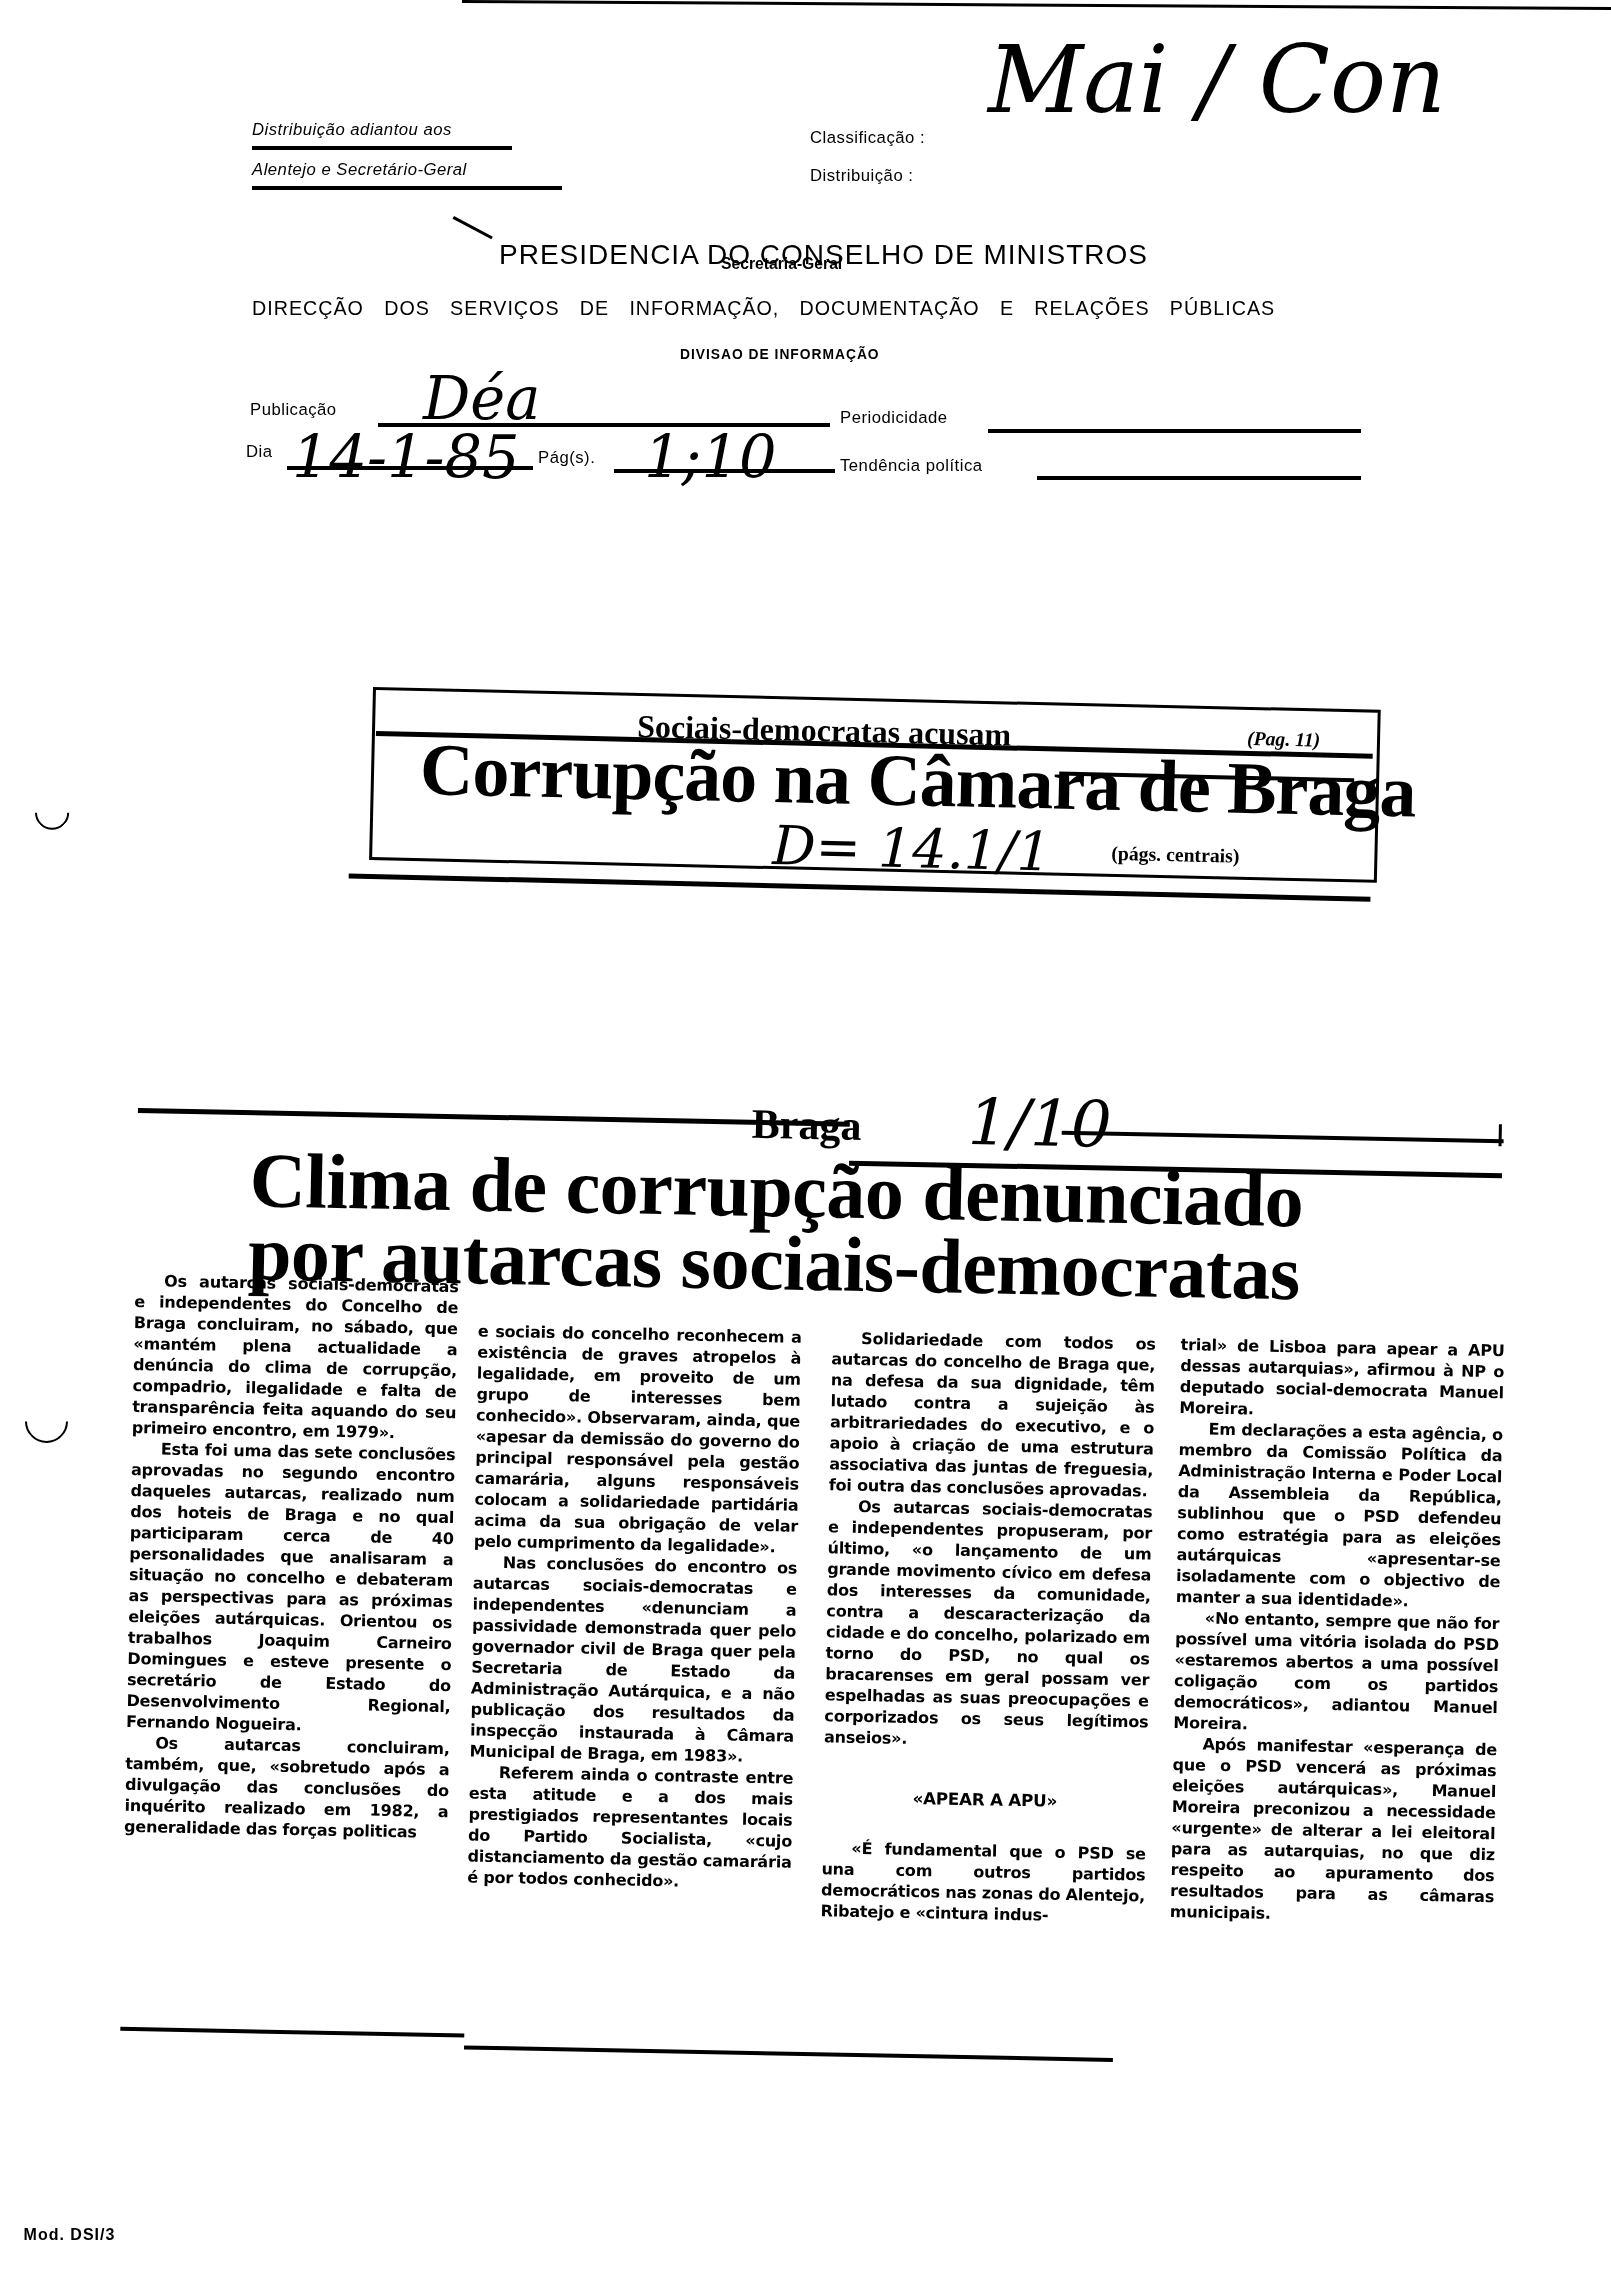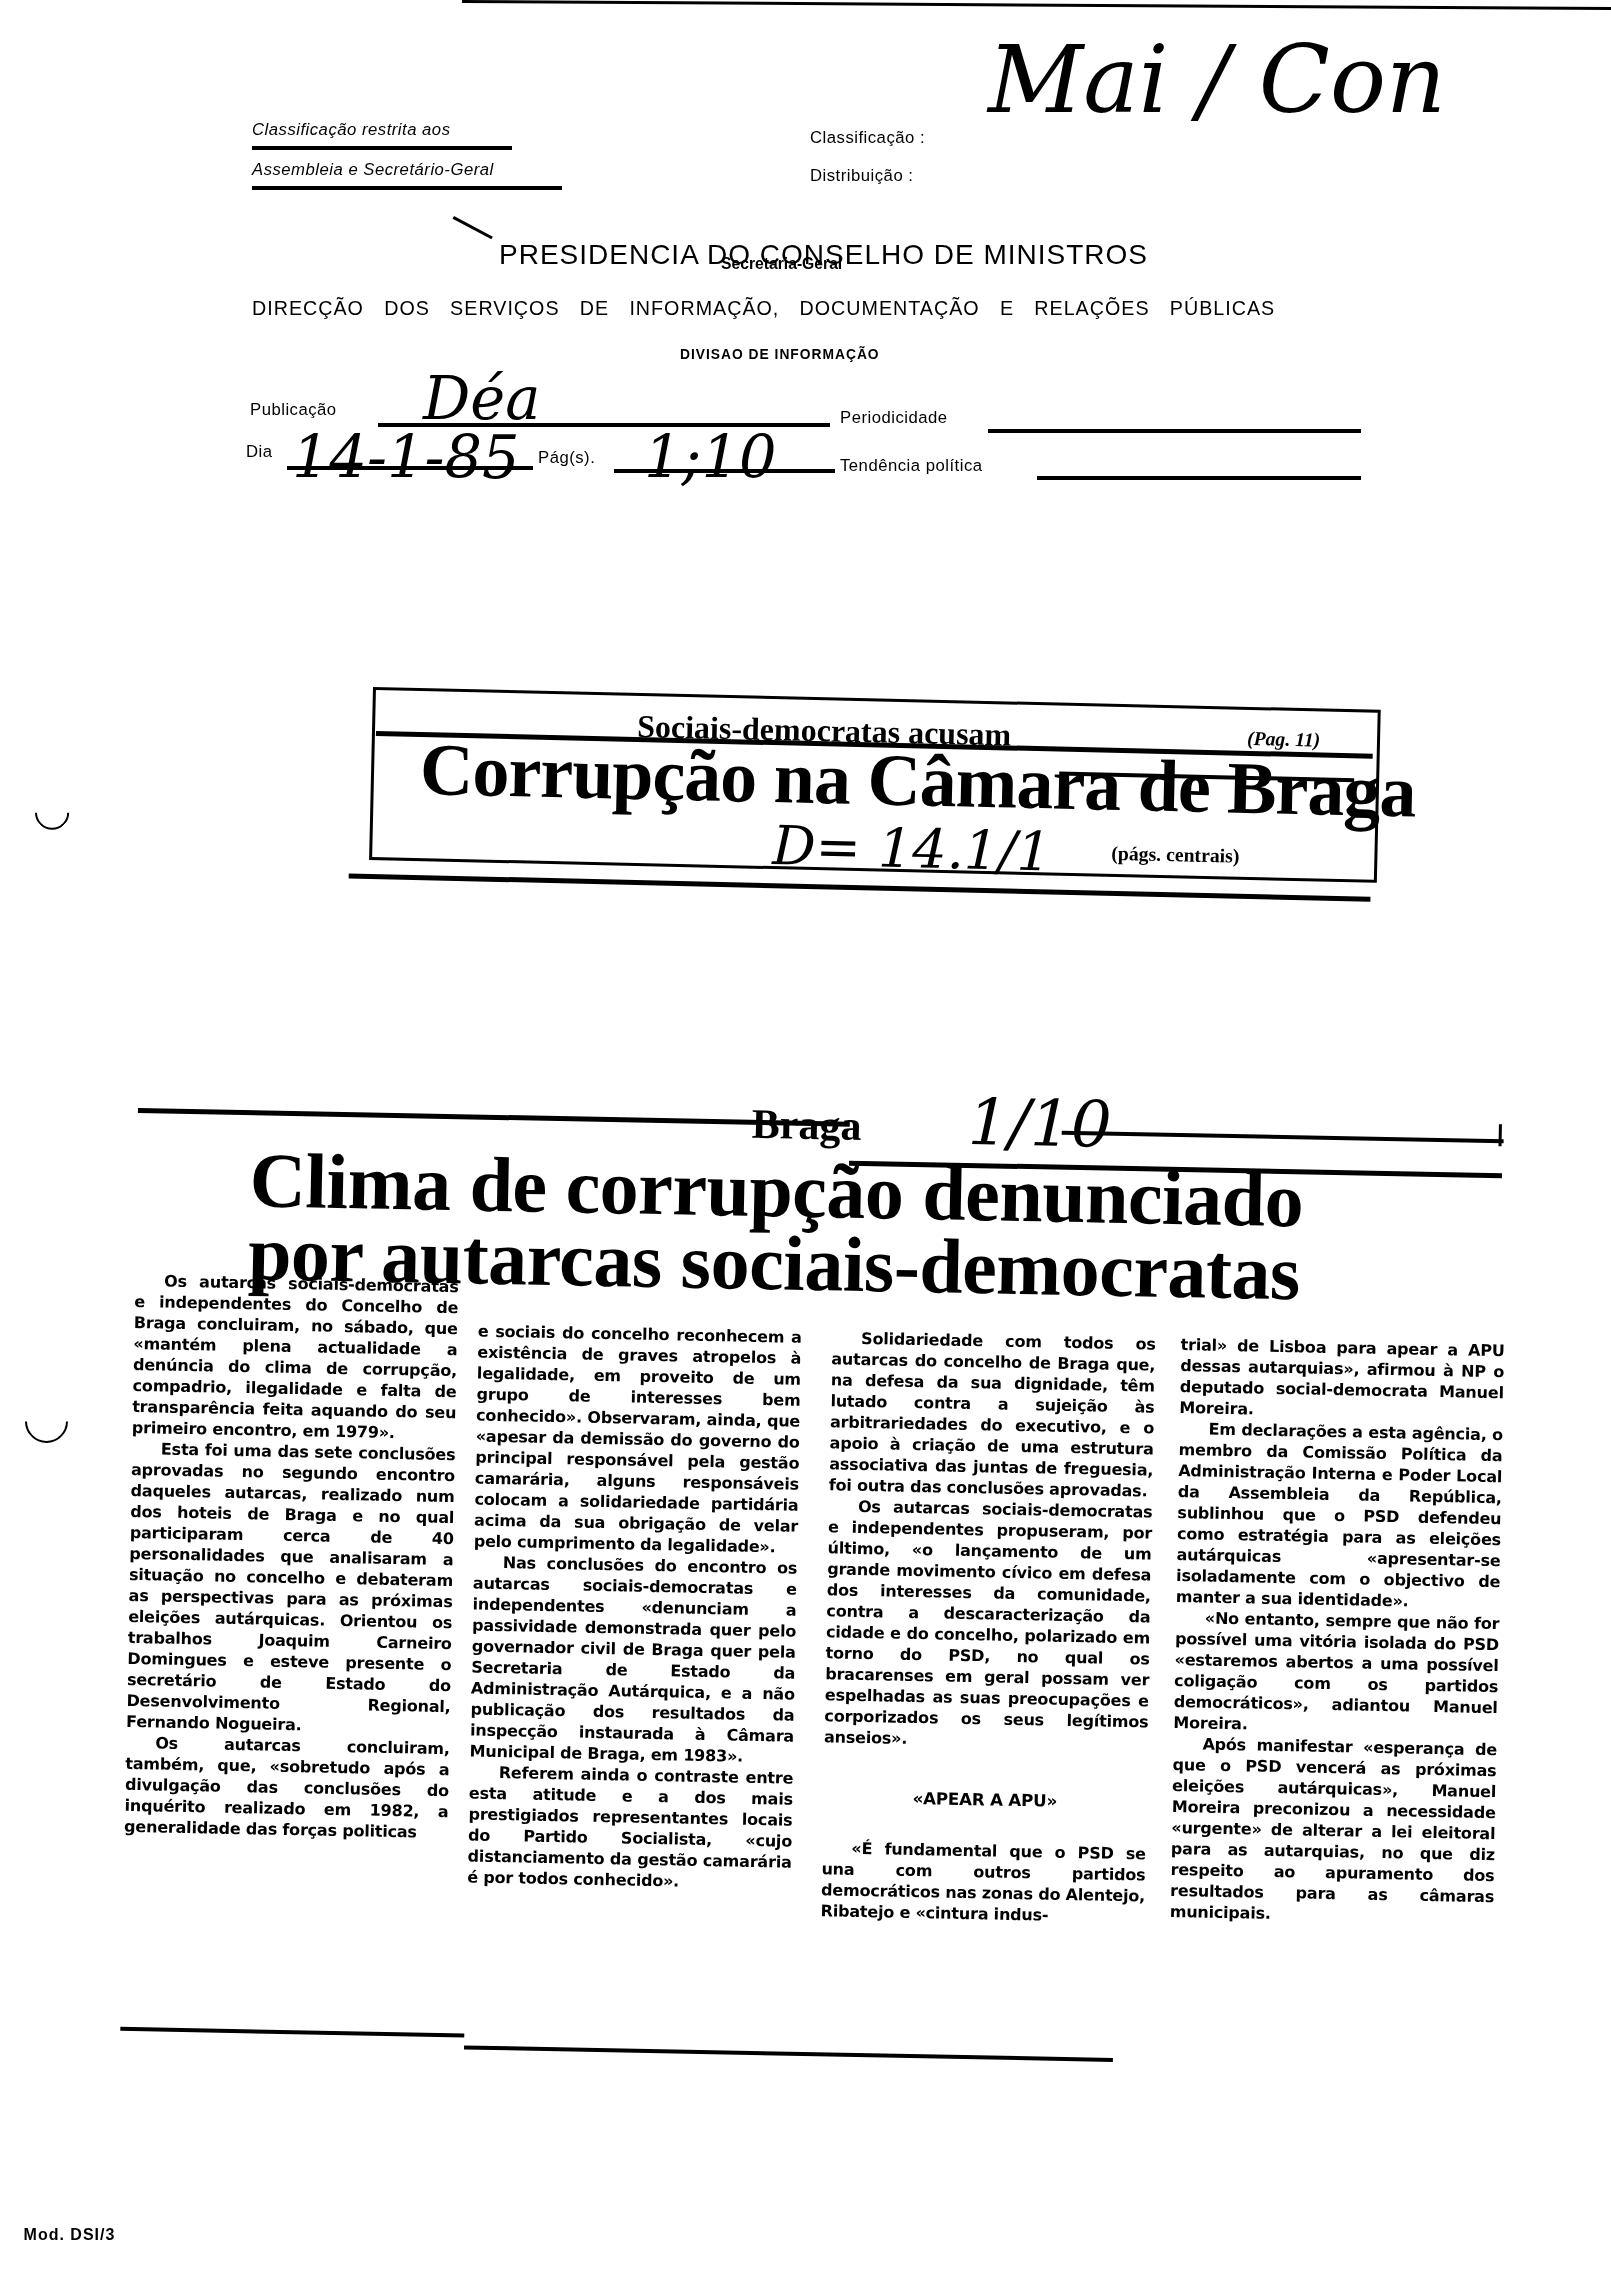--- a/index.html
+++ b/index.html
@@ -29,23 +29,23 @@
   .col p { margin: 0; text-indent: 29.5px; }
   .col .sub { text-align: center; text-indent: 0; margin: 39px 0 29.5px 0; font-size: 16.7px; }
   .footer-code { font-size: 16px; font-weight: bold; letter-spacing: 1px; }
   .mark { position: absolute; border: 2.9px solid #000; border-radius: 50%; border-top-color: transparent; border-right-color: transparent; transform: rotate(-45deg); }
 </style>
 </head>
 <body>
 
 <div class="rule" style="left:462px; top:0; width:1150px; height:2.9px; transform: rotate(0.35deg); transform-origin:left top;"></div>
 
-<div class="abs dist-label" style="left:252px; top:120px;">Classificação restrita aos</div>
+<div class="abs dist-label" style="left:252px; top:120px;">Distribuição adiantou aos</div>
 <div class="rule" style="left:252px; top:146px; width:260px; height:3.9px;"></div>
-<div class="abs dist-label" style="left:252px; top:160px;">Assembleia e Secretário-Geral</div>
+<div class="abs dist-label" style="left:252px; top:160px;">Alentejo e Secretário-Geral</div>
 <div class="rule" style="left:252px; top:186px; width:310px; height:3.9px;"></div>
 
 <div class="abs form-label" style="left:810px; top:128px;">Classificação :</div>
 <div class="abs form-label" style="left:810px; top:166px;">Distribuição :</div>
 <div class="abs handwriting" style="left:988px; top:34px; font-size:93px; line-height:1;">Mai / Con</div>
 
 <div class="abs org-title" style="left:499px; top:216px;">PRESIDENCIA DO CONSELHO DE MINISTROS</div>
 <div class="abs" style="left:454px; top:216px; width:44px; height:2.9px; background:#000; transform: rotate(28deg); transform-origin:left top;"></div>
 <div class="abs org-sub" style="left:721px; top:255px;">Secretaria-Geral</div>
 <div class="abs org-dept" style="left:252px; top:297px; white-space:nowrap;">DIRECÇÃO DOS SERVIÇOS DE INFORMAÇÃO, DOCUMENTAÇÃO E RELAÇÕES PÚBLICAS</div>

